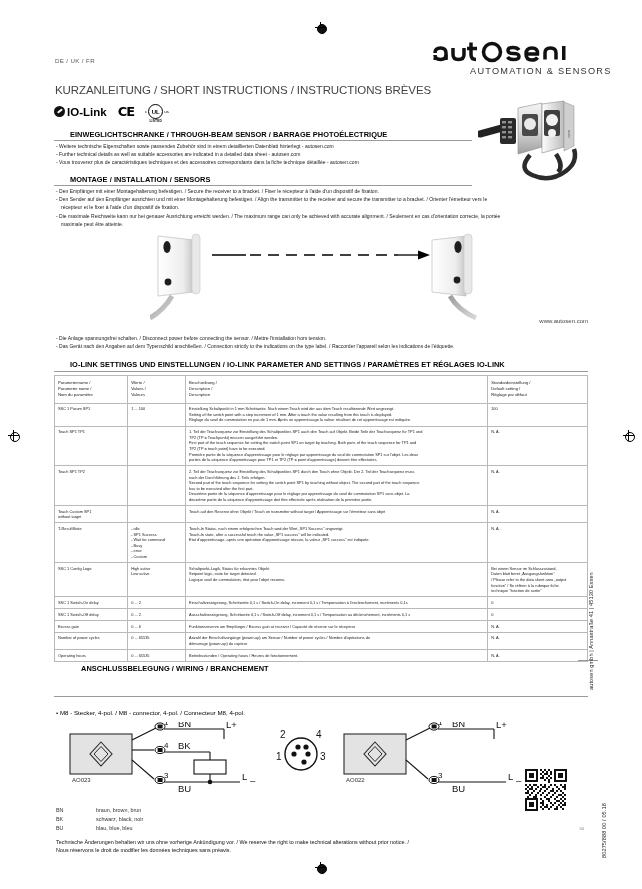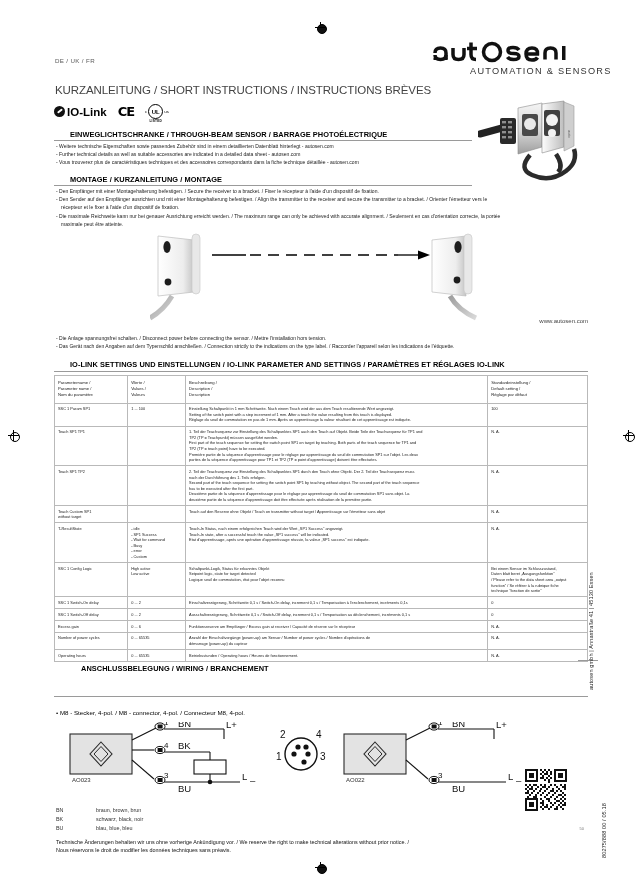--- a/index.html
+++ b/index.html
@@ -191,21 +191,21 @@
   </div>
 
   <div class="sechead" style="left:54px;top:130px;">EINWEGLICHTSCHRANKE / THROUGH-BEAM SENSOR / BARRAGE PHOTOÉLECTRIQUE</div>
   <div class="secrule" style="left:54px;top:140px;width:418px;"></div>
   <div class="bul" style="left:56px;top:142px;">
     <div>- Weitere technische Eigenschaften sowie passendes Zubehör sind in einem detaillierten Datenblatt hinterlegt  -  autosen.com</div>
     <div>- Further technical details as well as suitable accessories are indicated in a detailed data  sheet - autosen.com</div>
     <div>- Vous trouverez plus de caractéristiques techniques et des accessoires correspondants dans la fiche technique détaillée - autosen.com</div>
   </div>
 
-  <div class="sechead" style="left:54px;top:175px;">MONTAGE / KURZANLEITUNG / MONTAGE</div>
+  <div class="sechead" style="left:54px;top:175px;">MONTAGE / INSTALLATION / SENSORS</div>
   <div class="secrule" style="left:54px;top:185px;width:418px;"></div>
   <div class="bul" style="left:56px;top:187px;">
     <div>- Den Empfänger mit einer Montagehalterung befestigen. / Secure the receiver to a bracket. / Fixer le récepteur à l'aide d'un dispositif de fixation.</div>
     <div>- Den Sender auf den Empfänger ausrichten und mit einer Montagehalterung befestigen. / Align the transmitter to the receiver and secure the transmitter to a bracket. / Orienter l'émetteur vers le</div>
     <div class="ind">récepteur et le fixer à l'aide d'un dispositif de fixation.</div>
     <div>- Die maximale Reichweite kann nur bei genauer Ausrichtung erreicht werden. / The maximum range can only be achieved with accurate alignment. / Seulement en cas d'orientation correcte, la portée</div>
     <div class="ind">maximale peut être atteinte.</div>
   </div>
 
   <div class="midfig">

